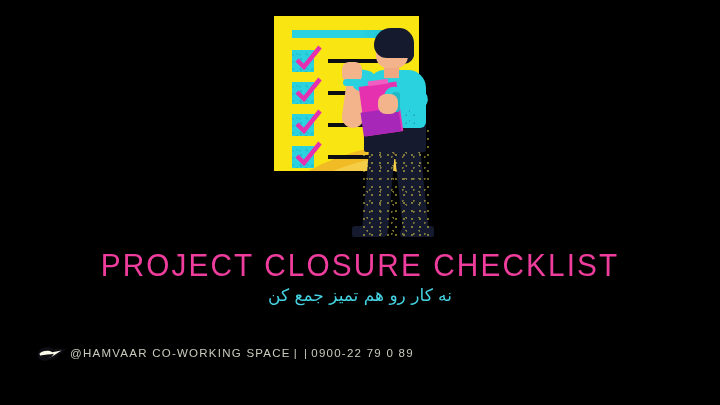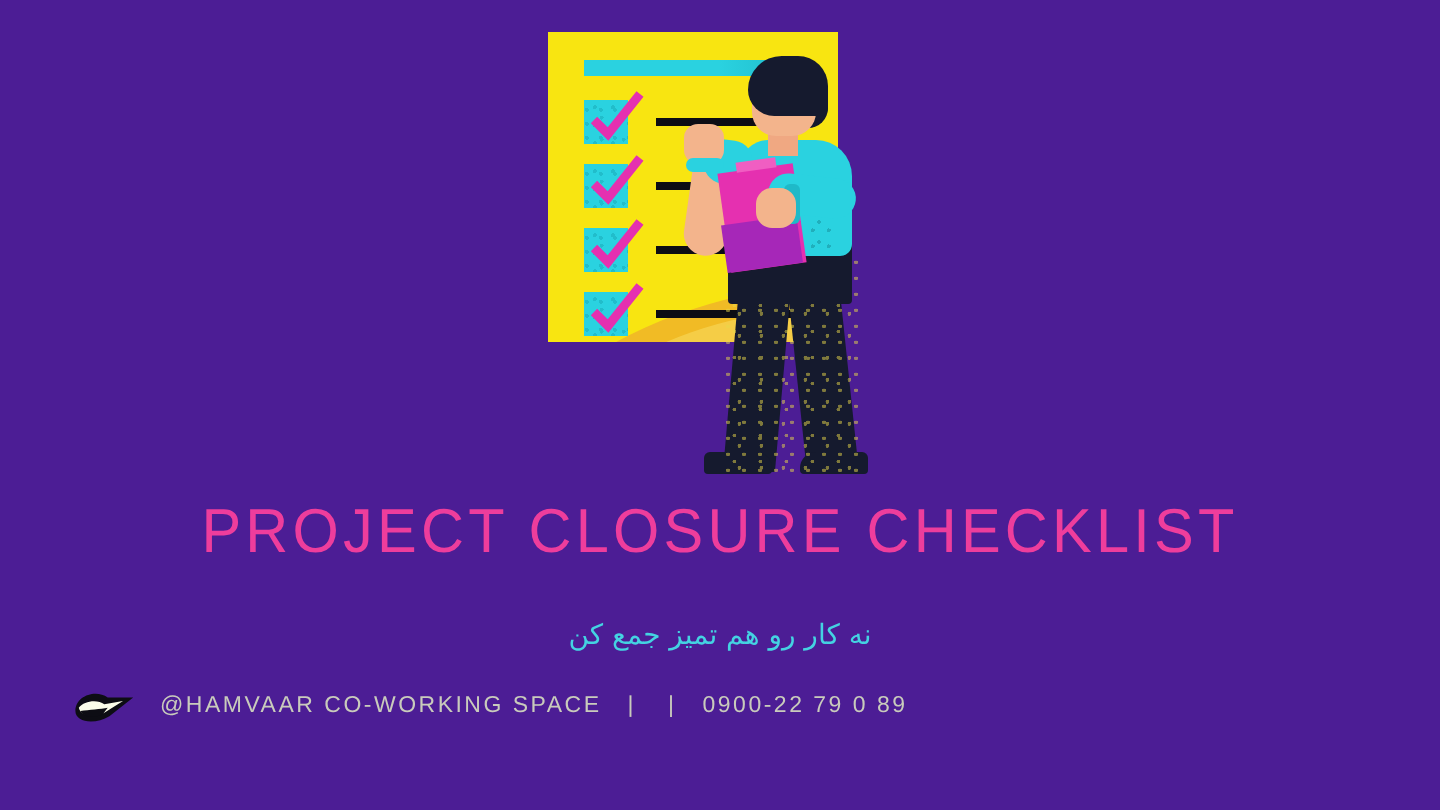--- a/index.html
+++ b/index.html
@@ -3,21 +3,21 @@
 <meta charset="utf-8">
 <style>
   html,body{margin:0;padding:0;}
   body{
     width:720px;height:405px;
     background:#fbfdea;
     font-family:"Liberation Sans", sans-serif;
     overflow:hidden;
     position:relative;
   }
-  .poster{position:absolute;inset:0;background:#4c1d95;}
+  .poster{position:absolute;inset:0;background:#000000;}
 
   
   .illustration{
     position:absolute;left:260px;top:8px;width:220px;height:235px;
   }
   .card{
     position:absolute;left:14px;top:8px;width:145px;height:155px;
     background:#f8e511;overflow:hidden;
   }
   .card-shadow{
@@ -109,29 +109,28 @@
     color:#ee3d9c;
     font-family:"Liberation Sans Narrow","Liberation Sans",sans-serif;
     font-size:31px;font-weight:400;letter-spacing:2.2px;
     transform:scaleX(.96);
     white-space:nowrap;
   }
   .subtitle{
     position:absolute;left:0;right:0;top:285px;text-align:center;
     color:#44d3e2;
     font-family:"DejaVu Sans",sans-serif;
-    font-size:14px;font-weight:400;direction:rtl;
+    font-size:17px;font-weight:400;direction:rtl;
     white-space:nowrap;
-    margin-top:25px;
   }
 
   
   .footer{
     position:absolute;left:36px;top:340px;height:26px;
-    display:flex;align-items:center;gap:10px;
+    display:flex;align-items:center;
   }
   .logo{width:34px;height:24px;flex:0 0 auto;}
   .footer-text{
     color:#c9cbbc;
     font-family:"Liberation Sans Narrow","Liberation Sans",sans-serif;
     font-size:11.5px;letter-spacing:1.25px;white-space:nowrap;
   }
   .sep{color:#c9cbbc;padding:0 3px;}
 </style>
 </head>

